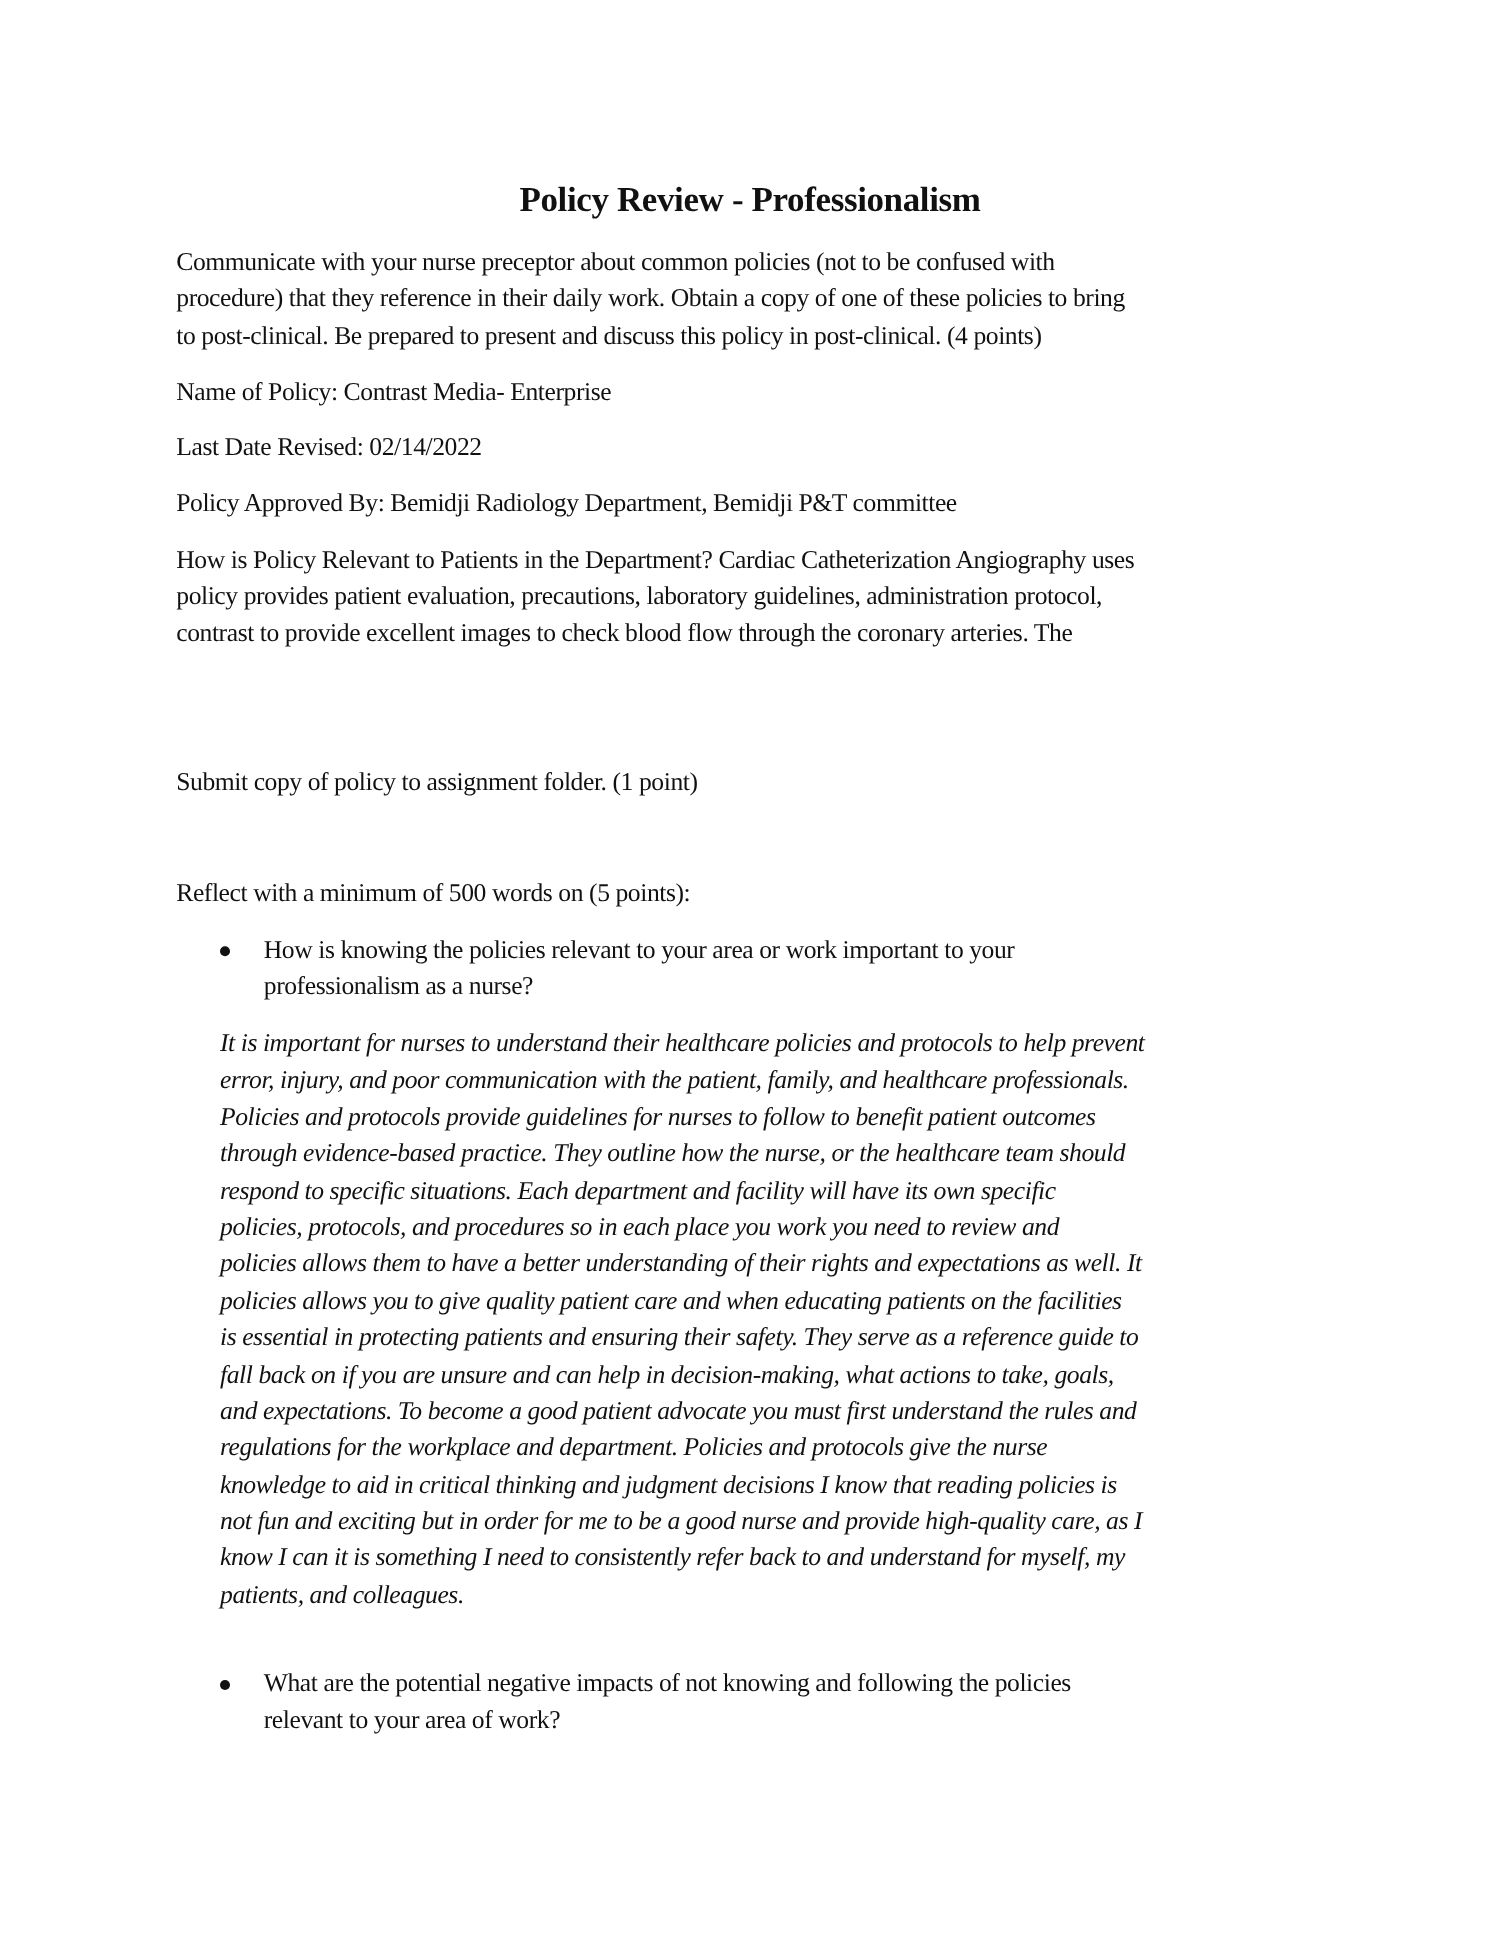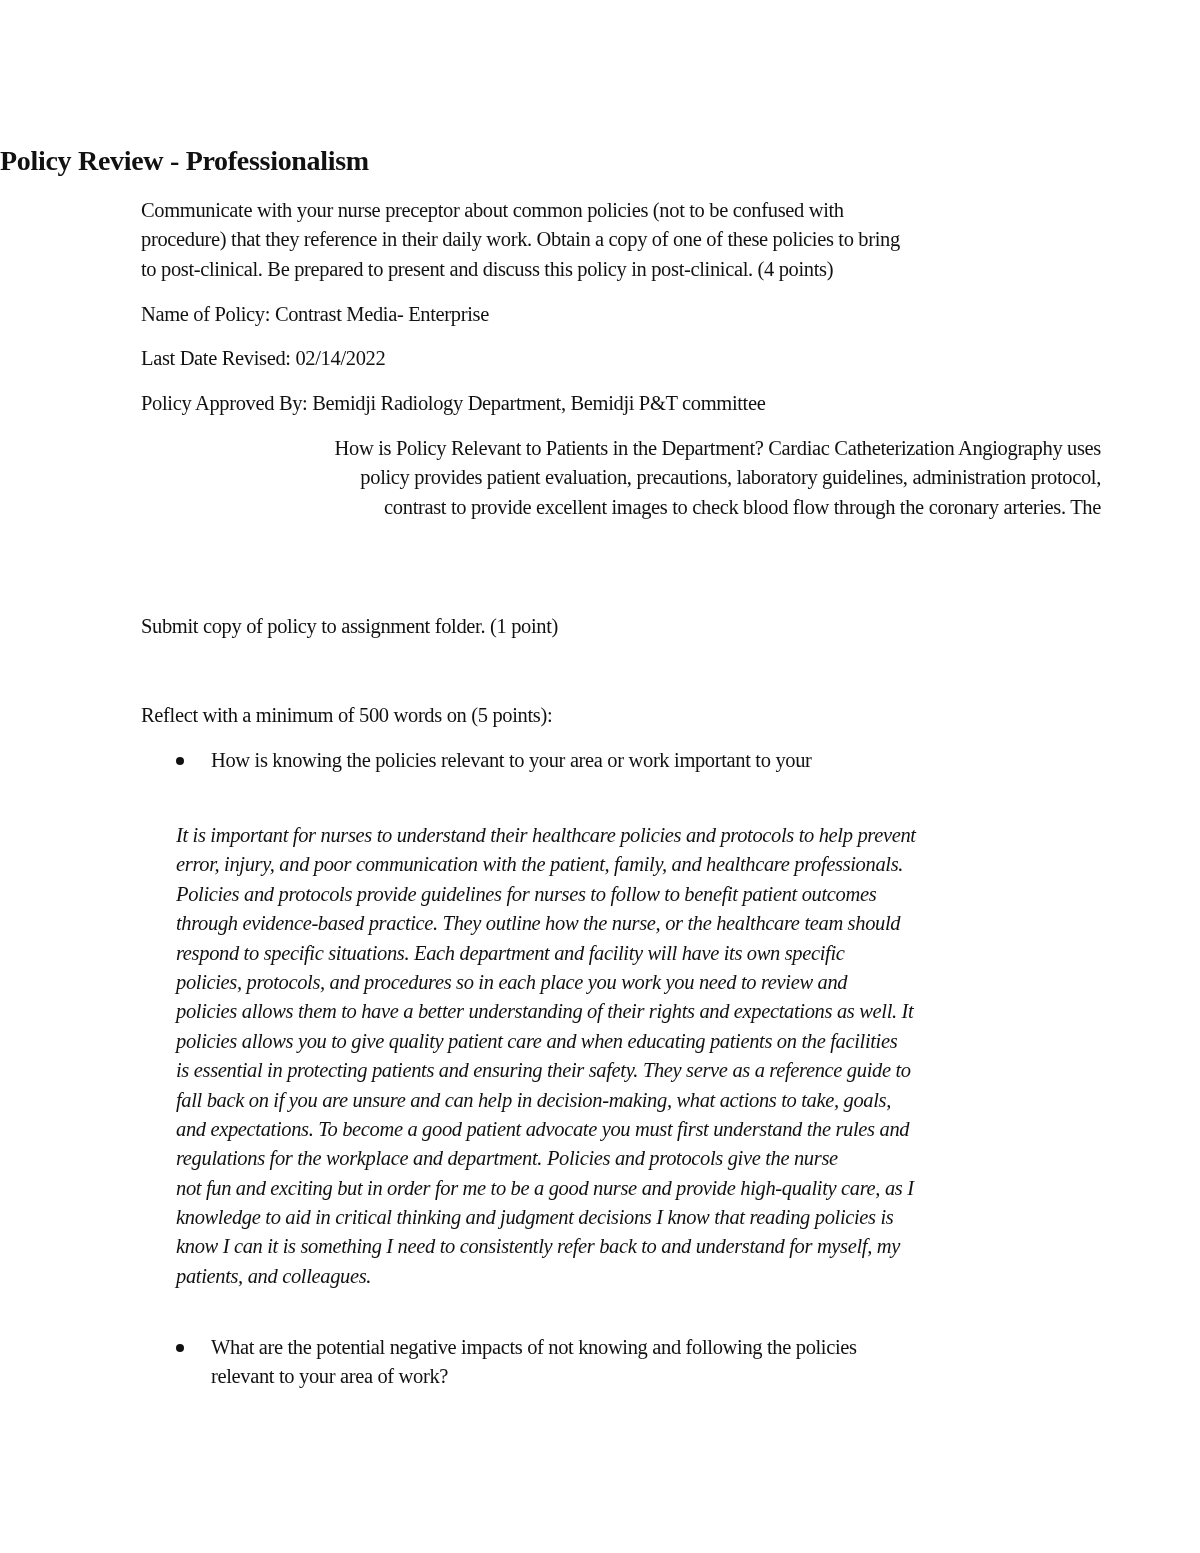--- a/index.html
+++ b/index.html
@@ -21,21 +21,21 @@
       top: 0;
       width: 1200px;
       height: 1553px;
       background: #ffffff;
     }
     .title {
       position: absolute;
       left: 0;
       width: 1200px;
       top: 141px;
-      text-align: left;
+      text-align: center;
       font-weight: bold;
       font-size: 28px;
       line-height: 40px;
       letter-spacing: -0.3px;
     }
     .block {
       position: absolute;
       left: 141px;
       width: 960px;
       font-size: 20.5px;
@@ -97,56 +97,57 @@
   </div>
 
   <div class="block" style="top:344px;">
     <span class="ln">Last Date Revised: 02/14/2022</span>
   </div>
 
   <div class="block" style="top:389px;">
     <span class="ln">Policy Approved By: Bemidji Radiology Department, Bemidji P&amp;T committee</span>
   </div>
 
-  <div class="block" style="top:434px;text-align:right;">
+  <div class="block" style="top:434px;">
     <span class="ln">How is Policy Relevant to Patients in the Department? Cardiac Catheterization Angiography uses</span>
     <span class="ln">policy provides patient evaluation, precautions, laboratory guidelines, administration protocol,</span>
     <span class="ln">contrast to provide excellent images to check blood flow through the coronary arteries. The</span>
   </div>
 
   <div class="block" style="top:612px;">
     <span class="ln">Submit copy of policy to assignment folder. (1 point)</span>
   </div>
 
   <div class="block" style="top:701px;">
     <span class="ln">Reflect with a minimum of 500 words on (5 points):</span>
   </div>
 
   <div class="bullet-item" style="top:746px;">
     <span class="bullet-dot"></span>
     <div class="bullet-text">
       <span class="ln">How is knowing the policies relevant to your area or work important to your</span>
+      <span class="ln">professionalism as a nurse?</span>
     </div>
   </div>
 
   <div class="block indent" style="top:821px;font-style:italic;">
     <span class="ln">It is important for nurses to understand their healthcare policies and protocols to help prevent</span>
     <span class="ln">error, injury, and poor communication with the patient, family, and healthcare professionals.</span>
     <span class="ln">Policies and protocols provide guidelines for nurses to follow to benefit patient outcomes</span>
     <span class="ln">through evidence-based practice. They outline how the nurse, or the healthcare team should</span>
     <span class="ln">respond to specific situations. Each department and facility will have its own specific</span>
     <span class="ln">policies, protocols, and procedures so in each place you work you need to review and</span>
     <span class="ln">policies allows them to have a better understanding of their rights and expectations as well. It</span>
     <span class="ln">policies allows you to give quality patient care and when educating patients on the facilities</span>
     <span class="ln">is essential in protecting patients and ensuring their safety. They serve as a reference guide to</span>
     <span class="ln">fall back on if you are unsure and can help in decision-making, what actions to take, goals,</span>
     <span class="ln">and expectations. To become a good patient advocate you must first understand the rules and</span>
     <span class="ln">regulations for the workplace and department. Policies and protocols give the nurse</span>
+    <span class="ln">knowledge to aid in critical thinking and judgment decisions I know that reading policies is</span>
     <span class="ln">not fun and exciting but in order for me to be a good nurse and provide high-quality care, as I</span>
-    <span class="ln">knowledge to aid in critical thinking and judgment decisions I know that reading policies is</span>
     <span class="ln">know I can it is something I need to consistently refer back to and understand for myself, my</span>
     <span class="ln">patients, and colleagues.</span>
   </div>
 
   <div class="bullet-item" style="top:1333px;">
     <span class="bullet-dot"></span>
     <div class="bullet-text">
       <span class="ln">What are the potential negative impacts of not knowing and following the policies</span>
       <span class="ln">relevant to your area of work?</span>
     </div>

